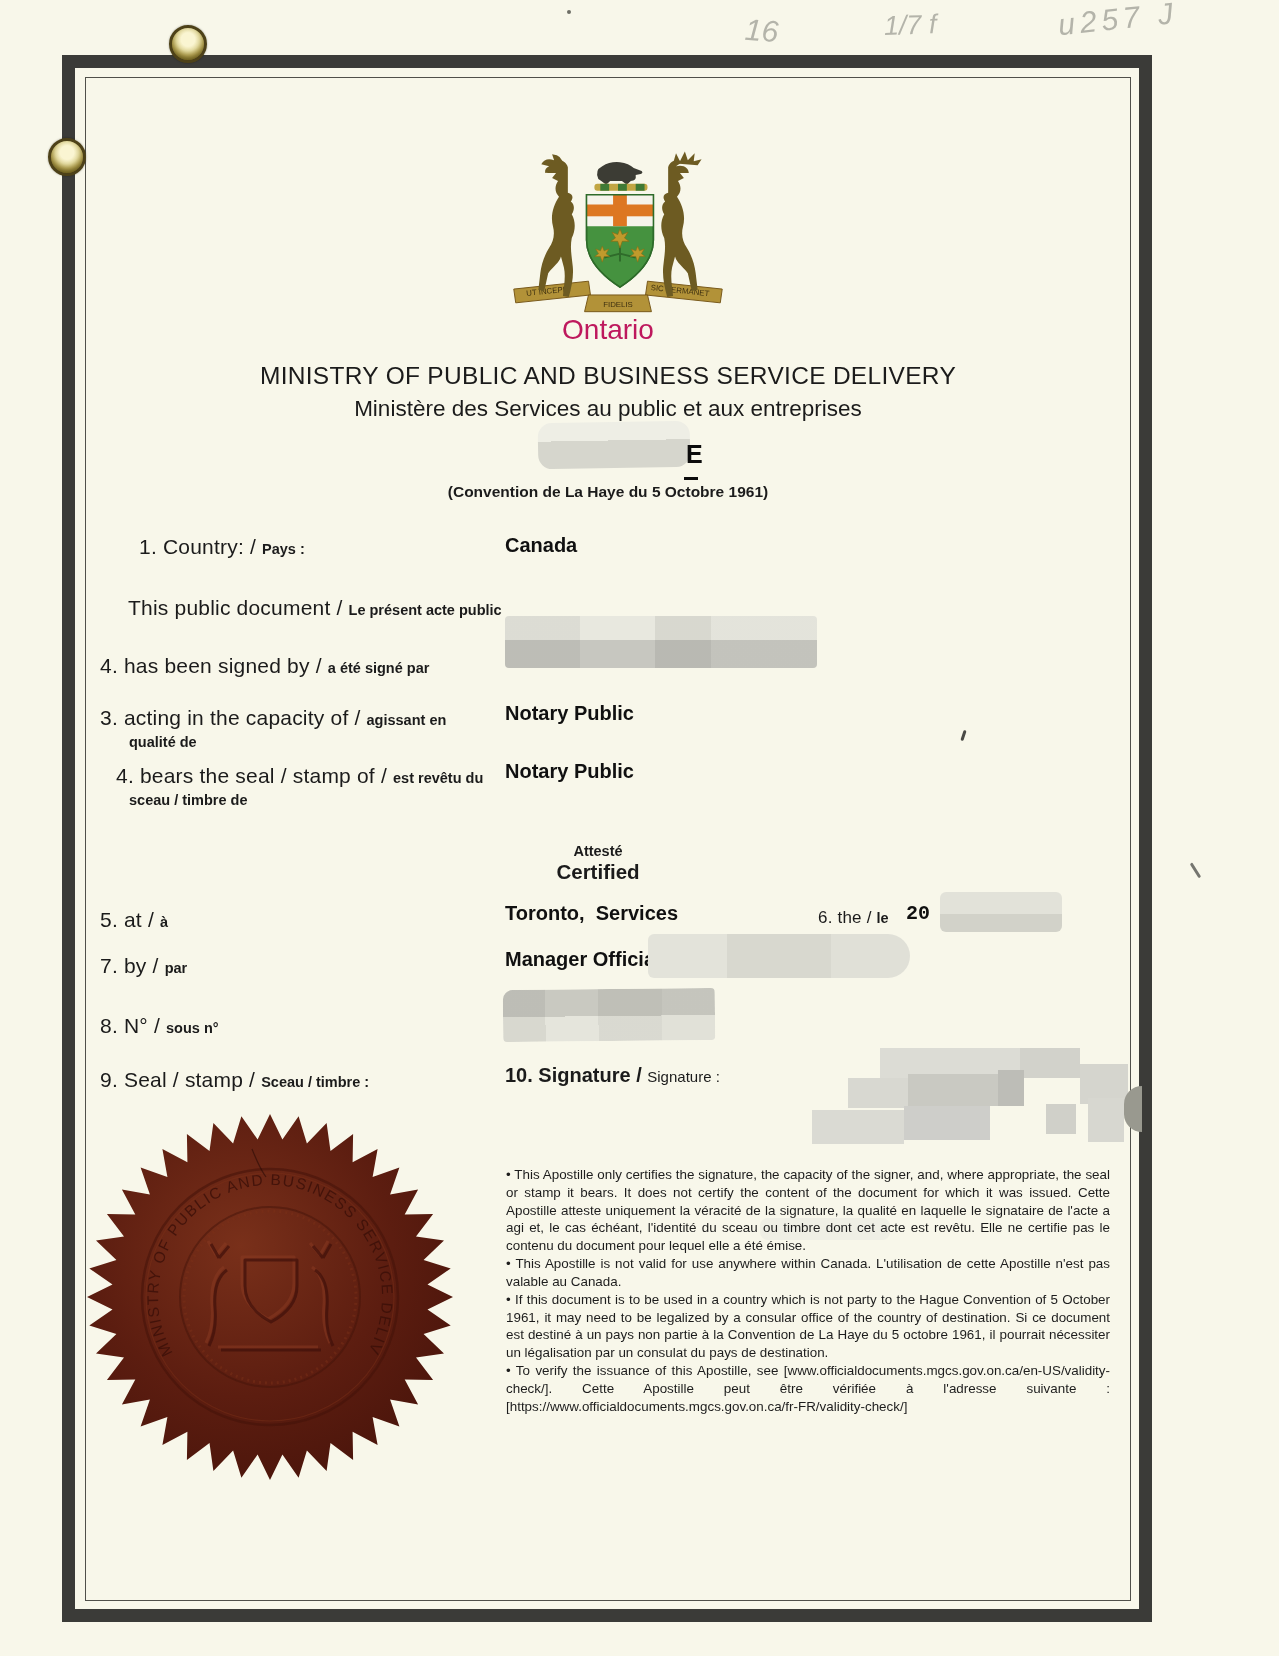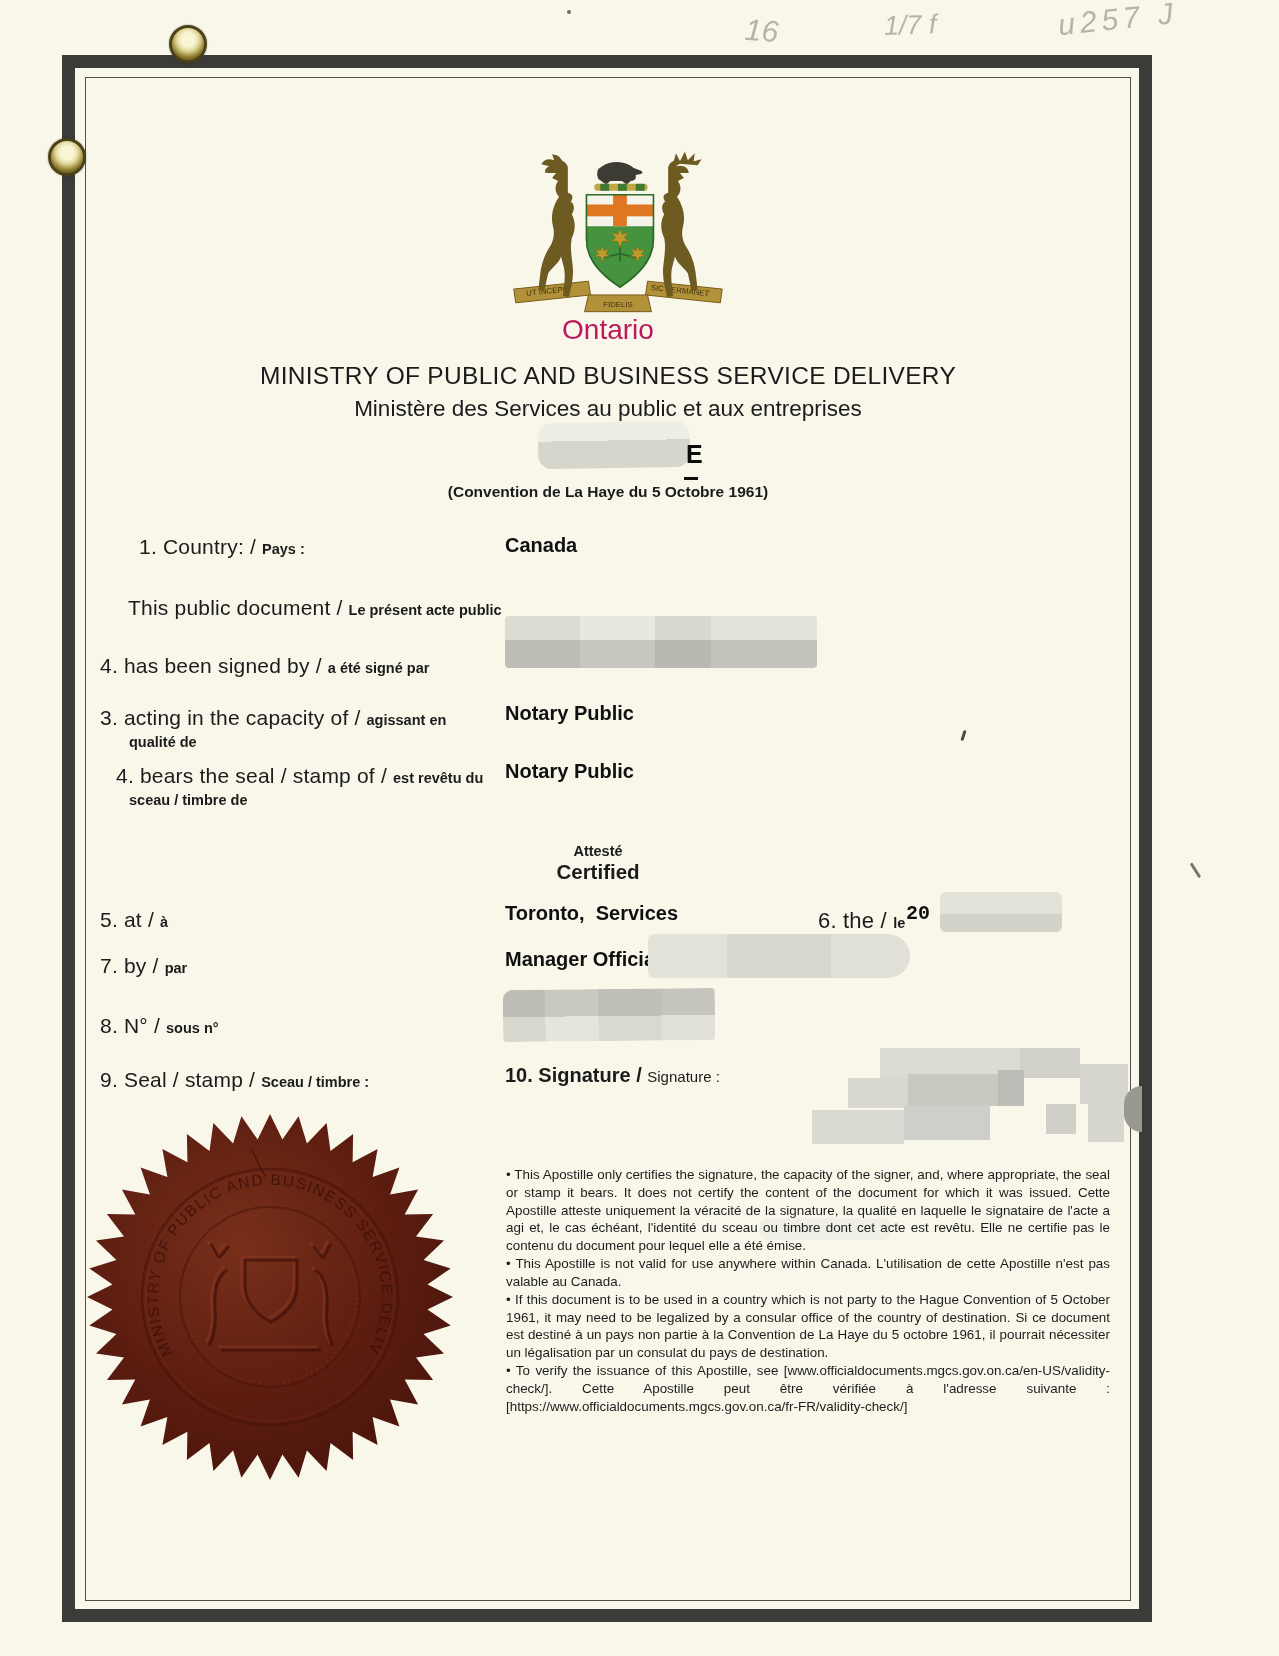--- a/index.html
+++ b/index.html
@@ -22,21 +22,21 @@
     box-shadow:inset 0 -4px 6px rgba(60,50,10,.45), 0 0 2px rgba(0,0,0,.4);}
   
   .hand{position:absolute;color:#b4b4aa;font-style:italic;font-weight:400;}
   
   .blur{position:absolute;border-radius:8px;}
   .mosaic{position:absolute;}
   .mosaic div{position:absolute;}
   
   .row{position:absolute;white-space:nowrap;}
   .en{font-size:21px;letter-spacing:.2px;}
-  .en-sm{font-size:22px;}
+  .en-sm{font-size:17px;}
   .fr{font-size:14.5px;font-weight:700;}
   .val{position:absolute;font-weight:700;font-size:20px;color:#101010;white-space:pre-wrap;}
   .center-line{position:absolute;left:0;width:1216px;text-align:center;}
   .notes{position:absolute;left:506px;top:1166px;width:604px;
     font-size:13.4px;line-height:1.33;color:#1d1d1d;}
   .notes p{margin:0;text-align:justify;}
   .penmark{position:absolute;background:#4a4a46;}
 </style>
 </head>
 <body>

